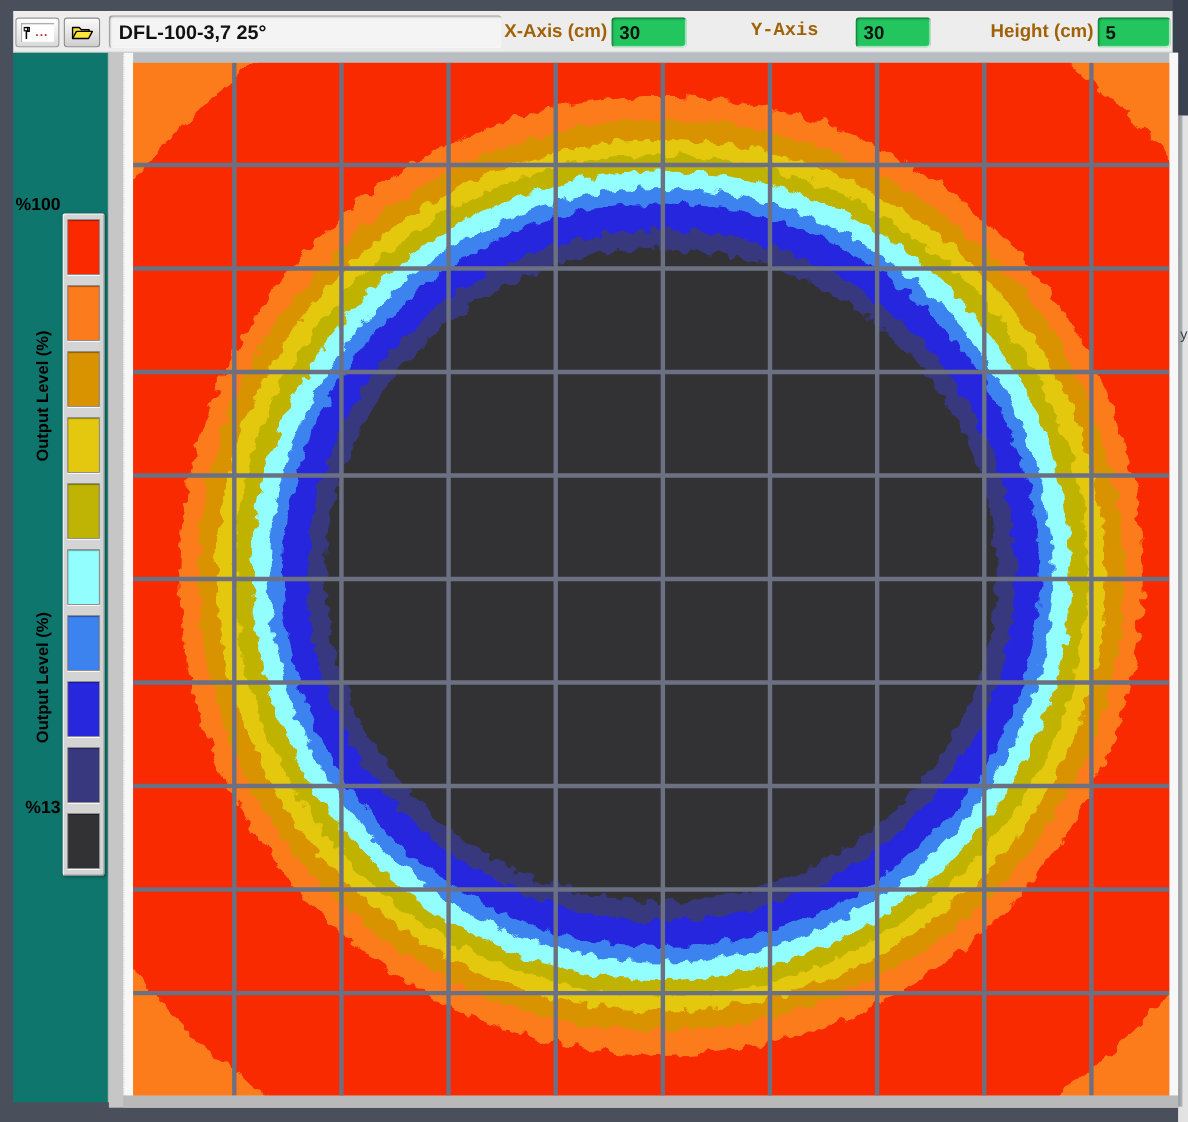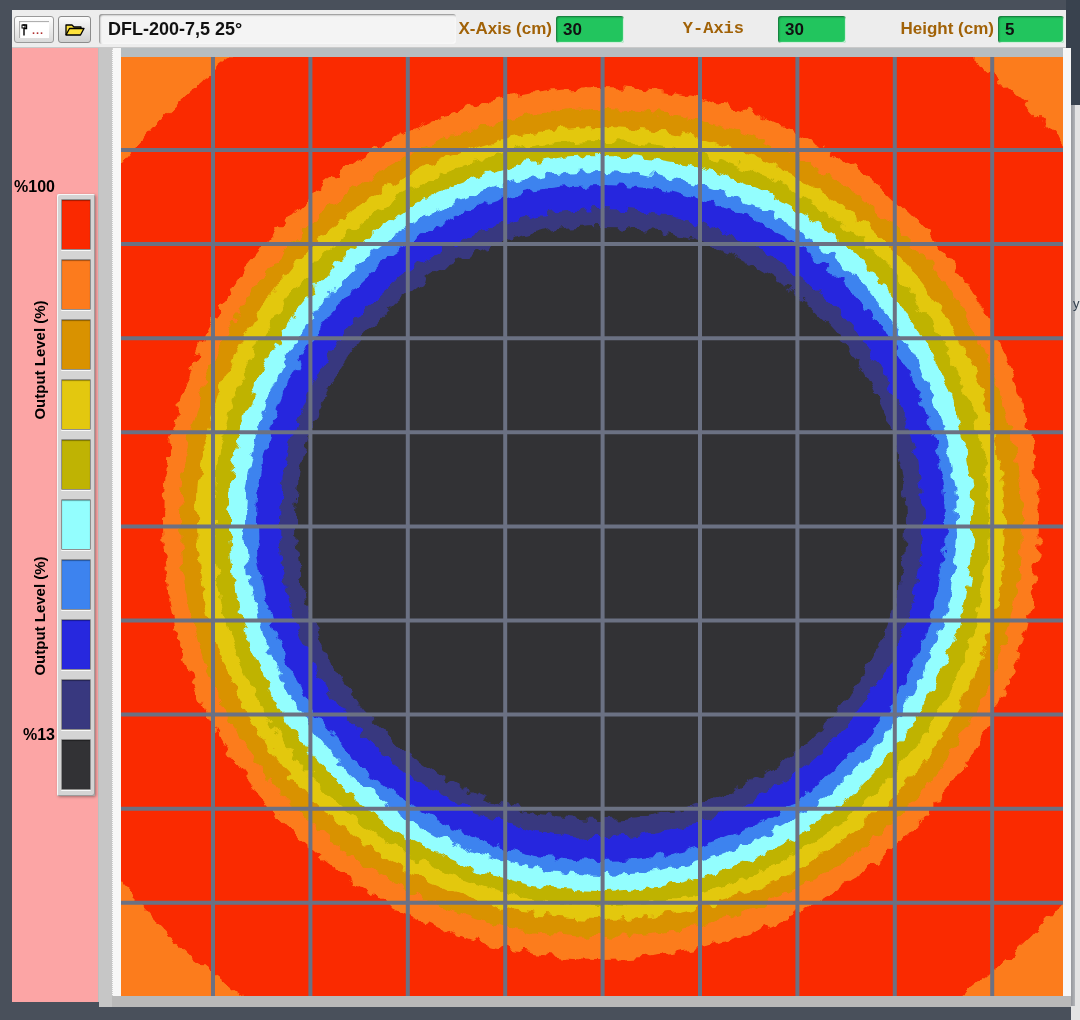--- a/index.html
+++ b/index.html
@@ -31,21 +31,21 @@
                  font-weight:bold; font-size:18px; color:#111; line-height:30px; padding-left:9px; }
   .tb-label { position:absolute; top:0; height:38px; line-height:38px; font-weight:bold; font-size:17px; color:#a16207; text-align:right; }
   .tb-field { position:absolute; top:6px; height:27px; background:#22c55e; border-radius:3px;
               box-shadow:inset 1px 1px 2px rgba(0,0,0,.45), inset -1px -1px 1px rgba(255,255,255,.9);
               font-weight:bold; font-size:17px; color:#111; line-height:27px; padding-left:7px; }
   #xlab { left:440px; width:100px; } #xfield { left:544px; width:68px; }
   #ylab { left:624px; width:108px;font-family:Liberation Mono, monospace; } #yfield { left:766px; width:68px; }
   #hlab { left:866px; width:116px; } #hfield { left:986px; width:66px; }
 
   
-  .sidebar { position:absolute; left:12px; top:48px; width:87px; height:954px; background:#fca5a5;
+  .sidebar { position:absolute; left:12px; top:48px; width:87px; height:954px; background:#0f766e;
              border-right:1px solid #BFBFBF; }
   .tick-label { position:absolute; left:0; width:43px; text-align:right; font-weight:bold; font-size:16px; color:#000; }
   #tick100 { top:130px; } #tick50 { top:436px;padding-left:47px; } #tick10 { top:678px; }
   .vlabel { position:absolute; left:-53px; width:160px; height:16px; text-align:center;
             font-weight:bold; font-size:15px; color:#000; transform:rotate(-90deg); white-space:nowrap; }
   #vlab1 { top:304px; } #vlab2 { top:560px; }
   .legend-col { position:absolute; left:45px; top:146px; width:38px; height:602px; background:#D4D4D4;
                 border-radius:2px;
                 box-shadow:inset 1px 1px 0 #F7F7F7, inset -1px -1px 0 #9C9C9C, 1px 1px 3px rgba(0,0,0,.35);
                 display:flex; flex-direction:column; padding:5px 4px; }
@@ -82,21 +82,21 @@
         </svg>
         <span class="path-dots">...</span>
       </div>
     </div>
     <div class="tool-btn">
       <svg width="22" height="16" viewBox="0 0 22 16">
         <path d="M2 13 V3 h6 l2 2 h7 v3" fill="#FFE33C" stroke="#000" stroke-width="1.3" stroke-linejoin="round"></path>
         <path d="M2 13 L5.5 6.5 h14.5 L16.5 13 Z" fill="#FFE33C" stroke="#000" stroke-width="1.3" stroke-linejoin="round"></path>
       </svg>
     </div>
-    <div class="title-field">DFL-200-7,5 25°</div>
+    <div class="title-field">DFL-100-3,7 25°</div>
     <div class="tb-label" id="xlab">X-Axis (cm)</div>
     <div class="tb-field" id="xfield">30</div>
     <div class="tb-label" id="ylab">Y-Axis (cm)</div>
     <div class="tb-field" id="yfield">30</div>
     <div class="tb-label" id="hlab">Height (cm)</div>
     <div class="tb-field" id="hfield">5</div>
   </div>
 
   <div class="sidebar">
     <div class="tick-label" id="tick100">%100</div>

